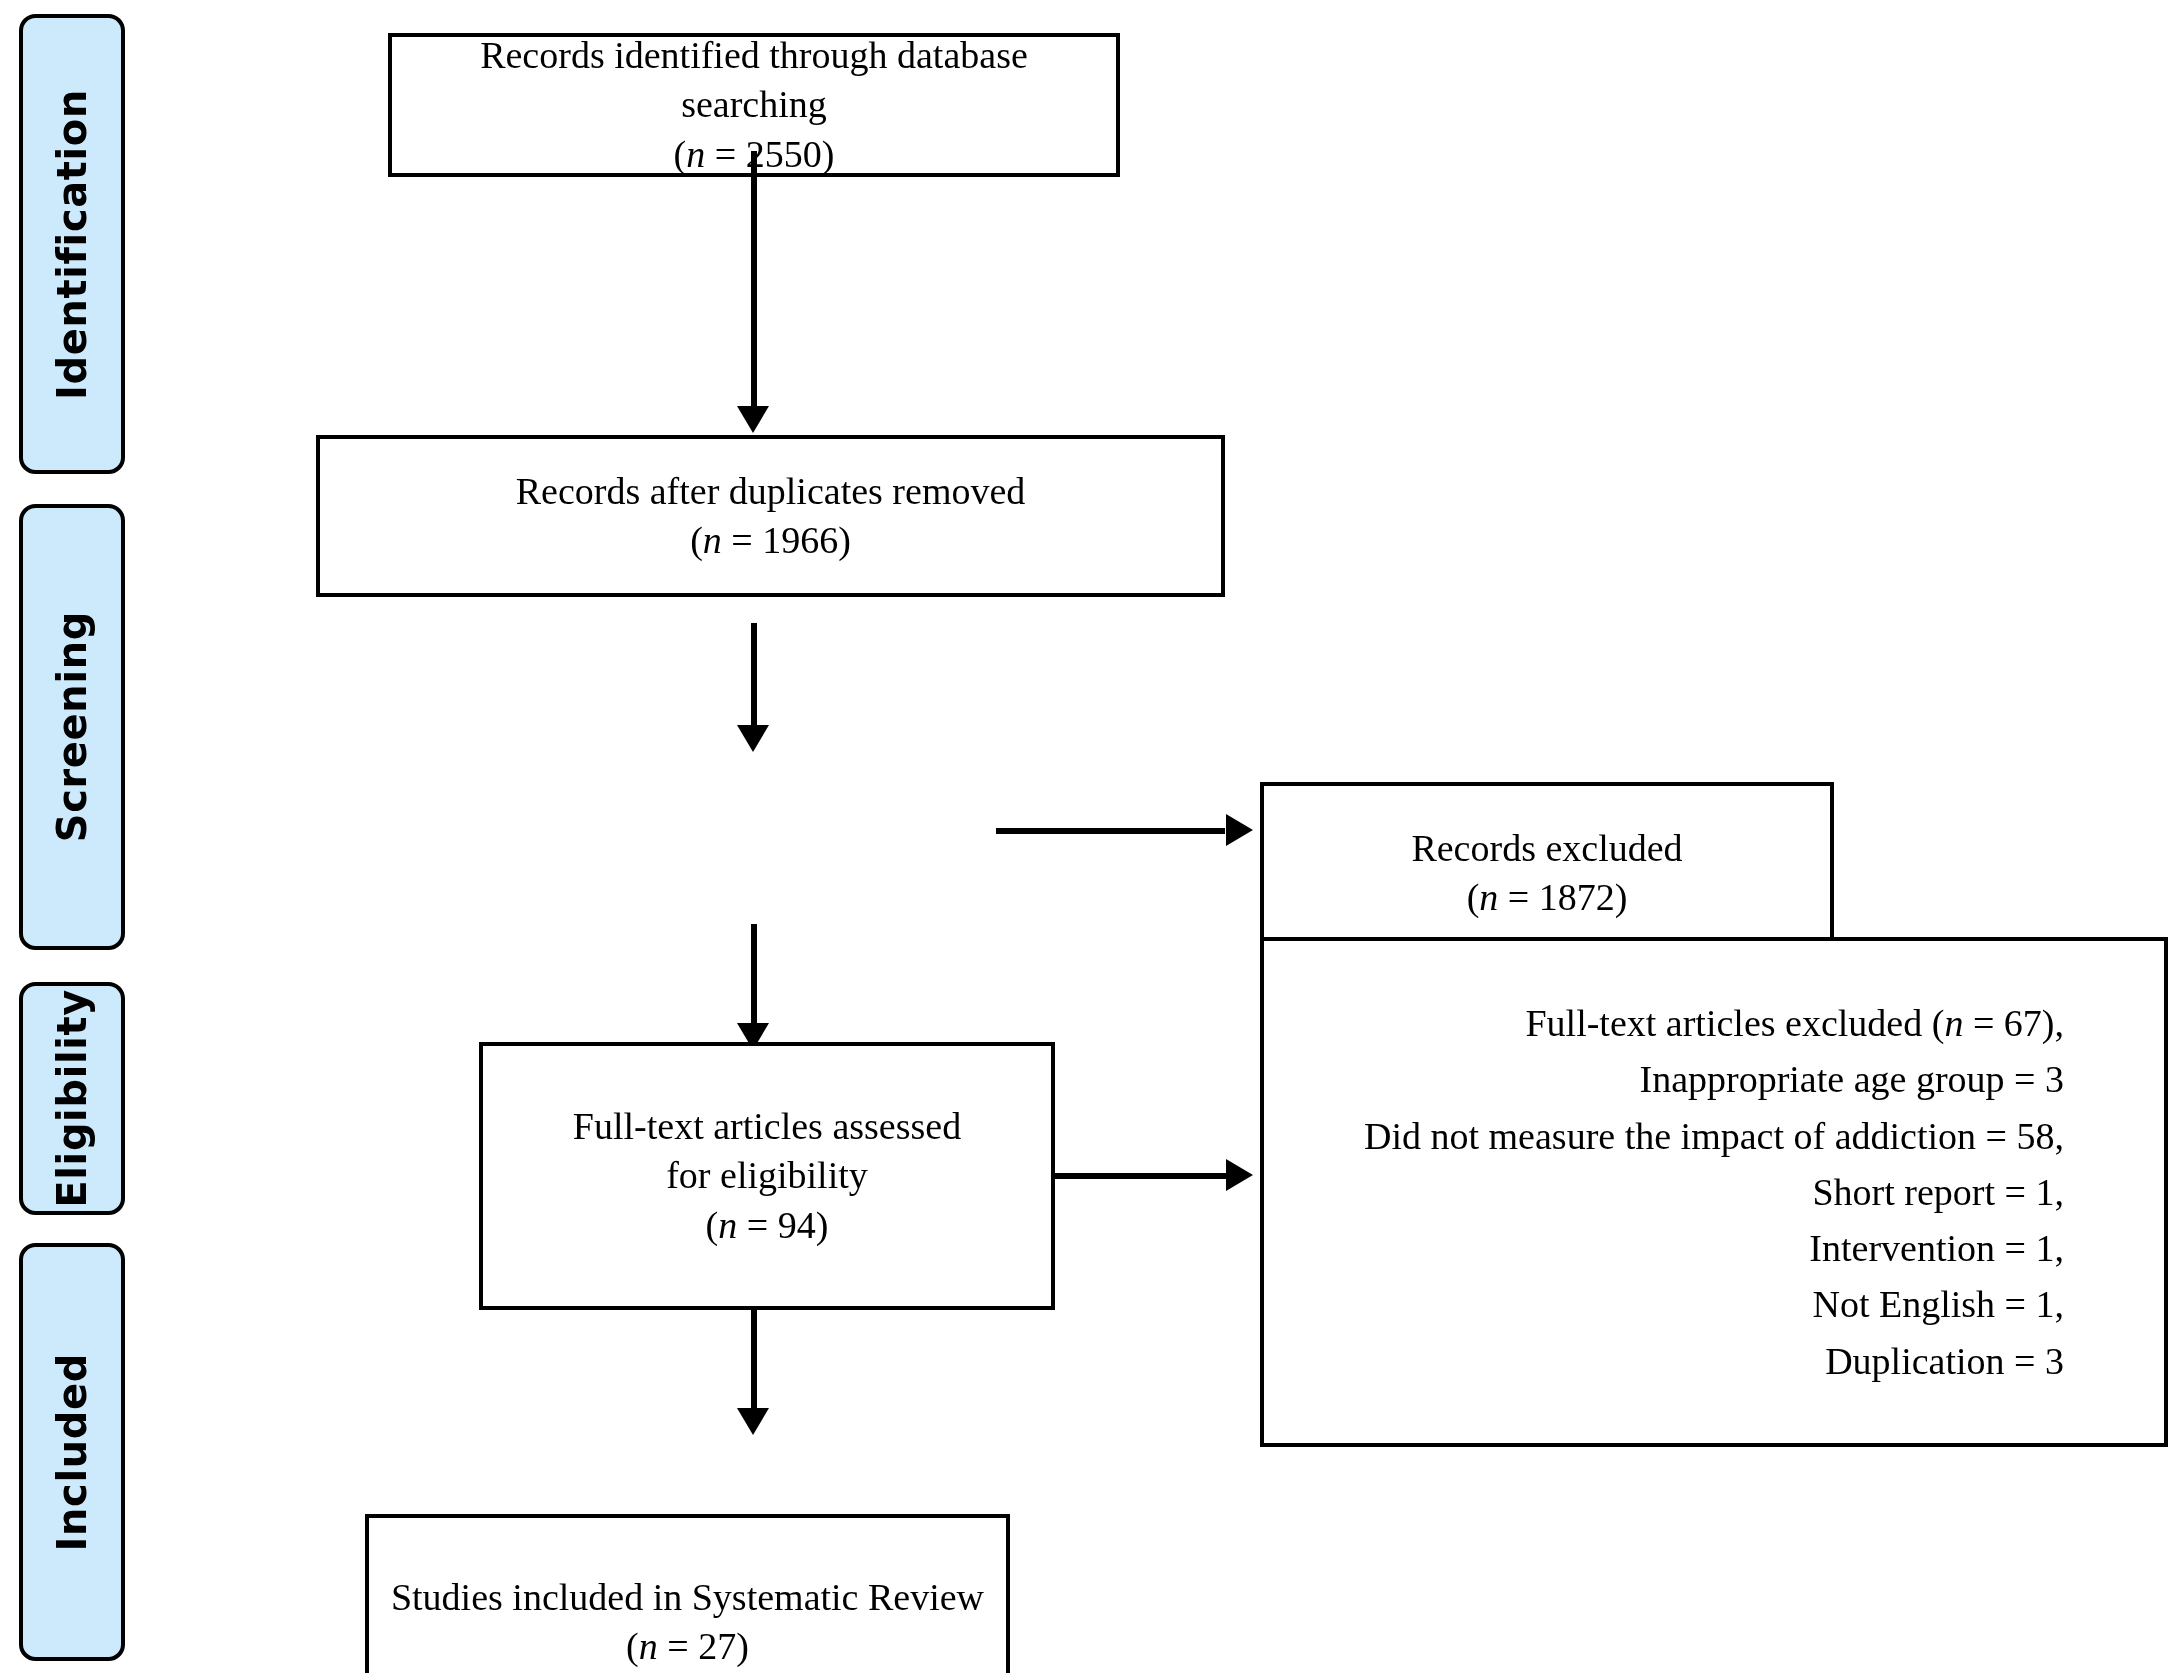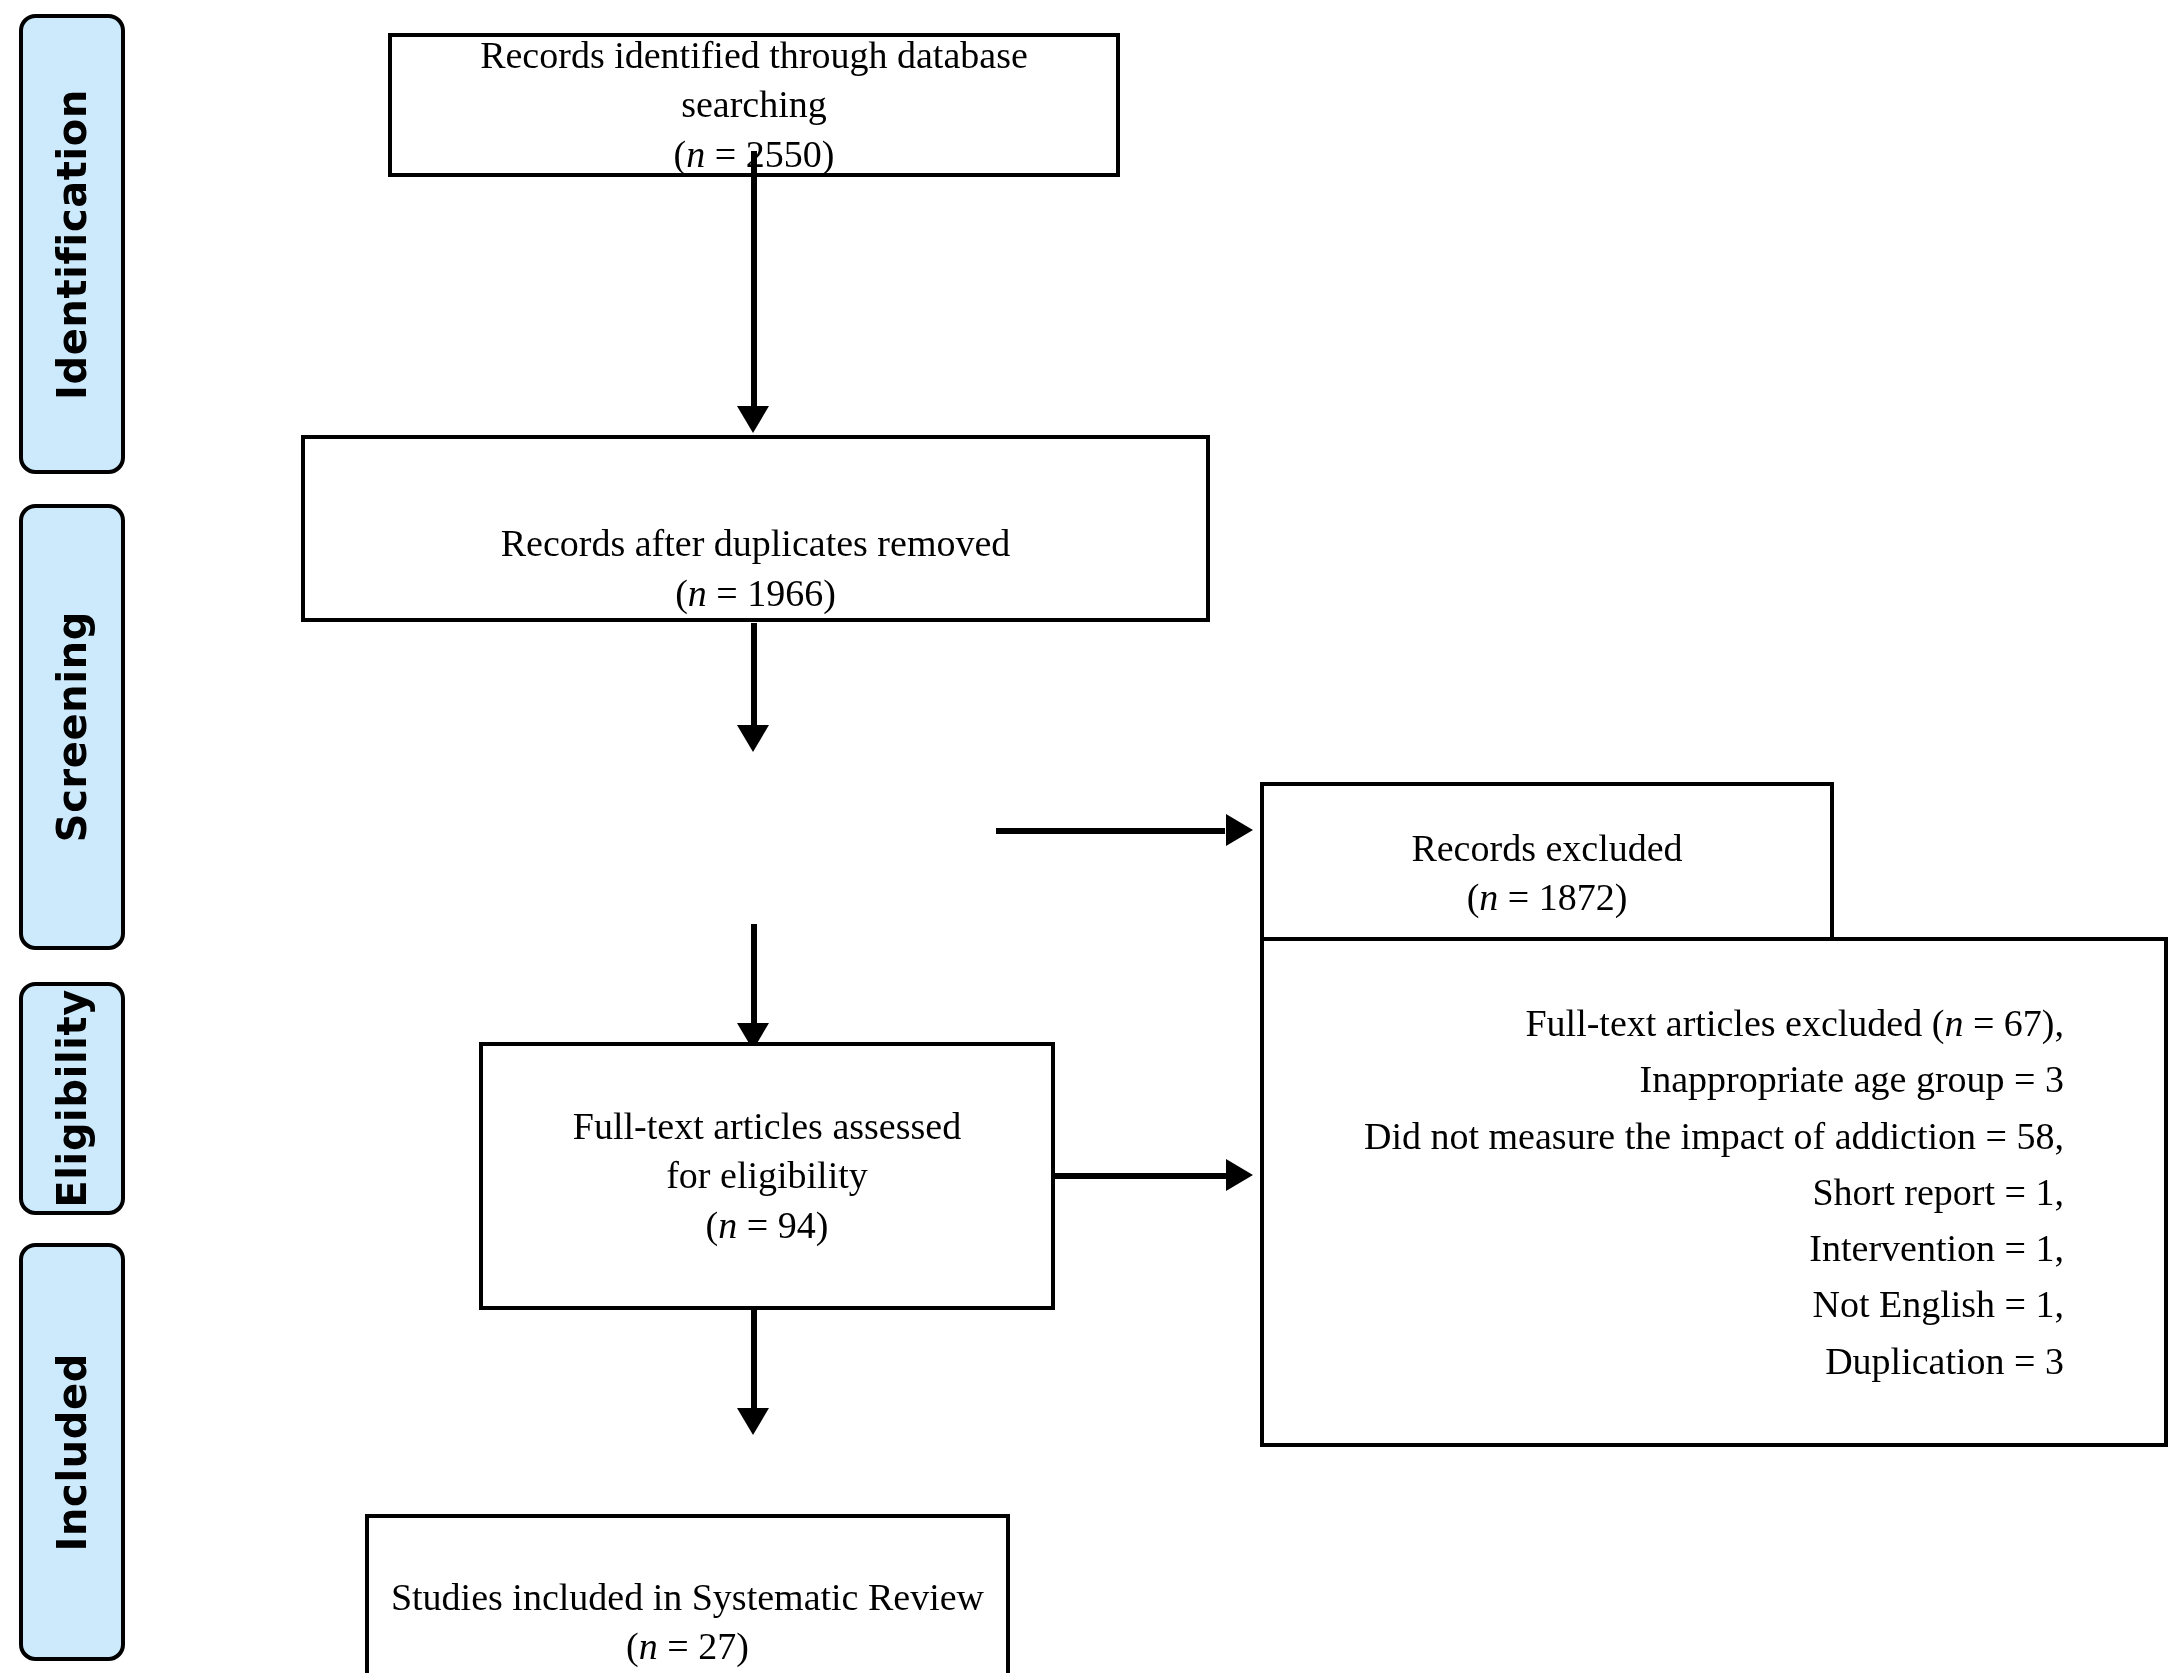--- a/index.html
+++ b/index.html
@@ -96,21 +96,21 @@
     <span>Included</span>
   </div>
 
   <div class="node" style="left:388px; top:33px; width:732px; height:144px;">
     <div class="txt">Records identified through database<br>searching<br>(<em class="n">n</em> = 2550)</div>
   </div>
 
   <div class="vline" style="left:751px; top:151px; height:255px;"></div>
   <div class="arrow-down" style="left:737px; top:406px;"></div>
 
-  <div class="node" style="left:301px; top:435px; width:909px; height:187px;align-items:flex-end;">
+  <div class="node" style="left:316px; top:435px; width:909px; height:162px;">
     <div class="txt">Records after duplicates removed<br>(<em class="n">n</em> = 1966)</div>
   </div>
 
   <div class="vline" style="left:751px; top:623px; height:102px;"></div>
   <div class="arrow-down" style="left:737px; top:725px;"></div>
 
 
   <div class="hline" style="left:996px; top:828px; width:229px;"></div>
   <div class="arrow-right" style="left:1226px; top:814px;"></div>
 

